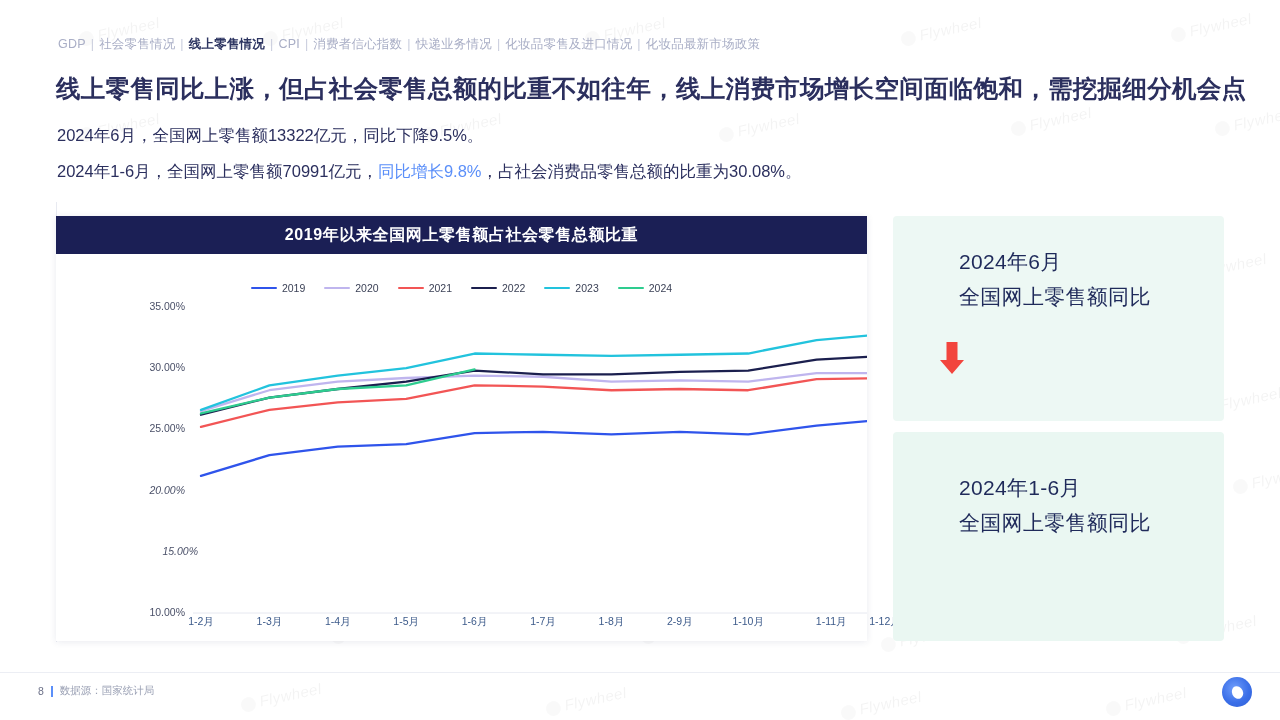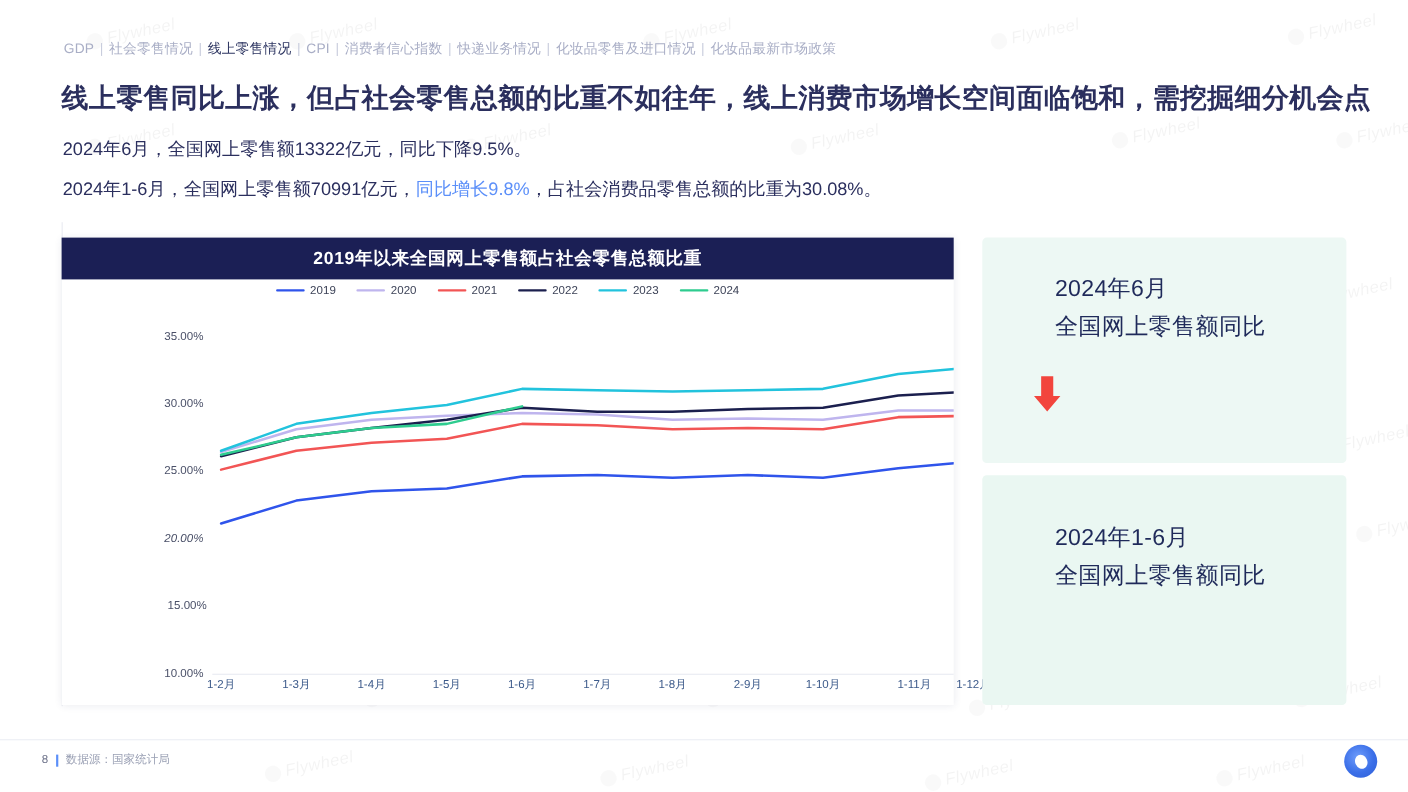--- a/index.html
+++ b/index.html
@@ -24,21 +24,21 @@
     vertical-align: -3px; margin-right: 4px;
   }
 
   
   .nav {
     position: absolute; left: 58px; top: 36px;
     font-size: 12.5px; color: #a9aec6; letter-spacing: .2px;
     white-space: nowrap;
   }
   .nav .item { display: inline-block; }
-  .nav .item.active { color: #2d3561; font-weight: normal; }
+  .nav .item.active { color: #2d3561; font-weight: bold; }
   .nav .sep { display: inline-block; padding: 0 5px; color: #c9cddd; }
 
   
   .headline {
     position: absolute; left: 56px; top: 72px;
     font-size: 24.5px; color: #2b2f5e; font-weight: bold;
     letter-spacing: .3px; white-space: nowrap;
   }
 
   
@@ -55,21 +55,21 @@
     box-shadow: 0 1px 7px rgba(40,50,100,.10);
   }
   .chart-title-bar {
     height: 38px; background: #1b1f55; width: 100%;
     display: flex; align-items: center; justify-content: center;
   }
   .chart-title {
     color: #fff; font-size: 16px; font-weight: bold; letter-spacing: .6px;
   }
   .legend {
-    position: absolute; left: 0; top: 42px; width: 100%;
+    position: absolute; left: 0; top: 66px; width: 100%;
     display: flex; align-items: center; justify-content: center; gap: 19px;
   }
   .legend-item { display: flex; align-items: center; gap: 5px; }
   .legend-swatch { width: 26px; height: 2.6px; border-radius: 1px; display: block; }
   .legend-label { font-size: 10.5px; color: #3c4257; }
 
   .plot-wrap { position: absolute; left: 0; top: 74px; width: 811px; height: 351px; }
   .plot-svg { position: absolute; left: 0; top: 0; }
 
   .ylab {
@@ -227,21 +227,21 @@
           <polyline points="145,121.03999999999999 213.4,100.232 281.8,91.66400000000004 350.2,87.99199999999999 418.6,85.54400000000004 487,86.768 555.4,91.66400000000004 623.8,90.44 692.2,91.66400000000004 760.6,83.096 829,83.096" fill="none" stroke="#bfb5ee" stroke-width="2.3" stroke-linejoin="round" stroke-linecap="round"></polyline>
           <polyline points="145,136.952 213.4,119.816 281.8,112.47200000000001 350.2,108.80000000000001 418.6,95.33599999999996 487,96.56 555.4,100.232 623.8,99.00800000000001 692.2,100.232 760.6,89.21600000000001 829,87.99199999999999" fill="none" stroke="#f25555" stroke-width="2.3" stroke-linejoin="round" stroke-linecap="round"></polyline>
           <polyline points="145,124.71199999999999 213.4,107.57599999999996 281.8,99.00800000000001 350.2,91.66400000000004 418.6,80.648 487,84.32 555.4,84.32 623.8,81.87200000000001 692.2,80.648 760.6,69.632 829,65.96000000000004" fill="none" stroke="#1b1f4e" stroke-width="2.3" stroke-linejoin="round" stroke-linecap="round"></polyline>
           <polyline points="145,119.816 213.4,95.33599999999996 281.8,85.54400000000004 350.2,78.19999999999999 418.6,63.512 487,64.73599999999999 555.4,65.96000000000004 623.8,64.73599999999999 692.2,63.512 760.6,50.048 829,43.928" fill="none" stroke="#22c3dd" stroke-width="2.3" stroke-linejoin="round" stroke-linecap="round"></polyline>
           <polyline points="145,123.488 213.4,107.57599999999996 281.8,99.00800000000001 350.2,95.33599999999996 418.6,79.42400000000004" fill="none" stroke="#2ecc8f" stroke-width="2.3" stroke-linejoin="round" stroke-linecap="round"></polyline>
         </svg>
         <div class="ylab" style="left: 71px; top: 10px;">35.00%</div>
         <div class="ylab" style="left: 71px; top: 71.2px;">30.00%</div>
         <div class="ylab" style="left: 71px; top: 132.4px;">25.00%</div>
         <div class="ylab" style="left: 71px; top: 193.6px; font-style: italic;">20.00%</div>
-        <div class="ylab" style="left: 74px; top: 254.8px;">15.00%</div>
+        <div class="ylab" style="left: 84px; top: 254.8px; font-style: italic;">15.00%</div>
         <div class="ylab" style="left: 71px; top: 316px;">10.00%</div>
         <div class="xlab" style="left: 115px;">1-2月</div>
         <div class="xlab" style="left: 183.4px;">1-3月</div>
         <div class="xlab" style="left: 251.8px; text-align: center;">1-4月</div>
         <div class="xlab" style="left: 320.2px;">1-5月</div>
         <div class="xlab" style="left: 388.6px;">1-6月</div>
         <div class="xlab" style="left: 457px;">1-7月</div>
         <div class="xlab" style="left: 525.4px;">1-8月</div>
         <div class="xlab" style="left: 593.8px;">2-9月</div>
         <div class="xlab" style="left: 662.2px;">1-10月</div>

